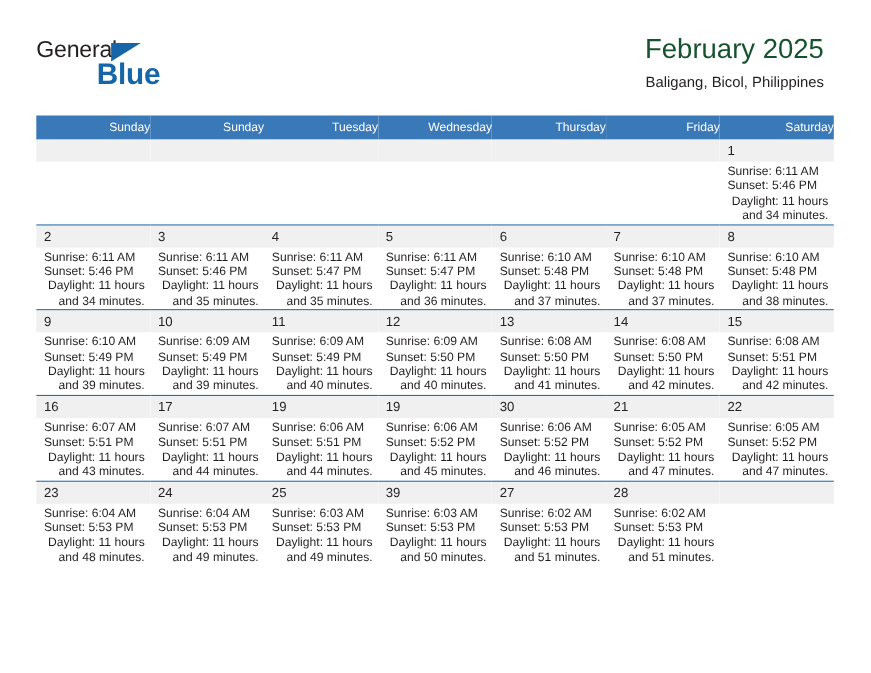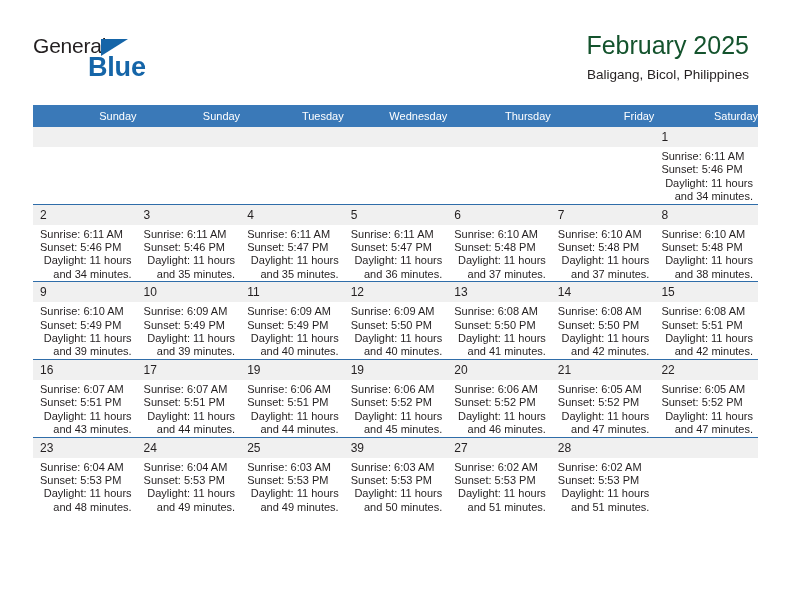--- a/index.html
+++ b/index.html
@@ -335,21 +335,21 @@
           </td>
           <td>
             <span class="daynum">19</span>
             <div class="info">
               <div>Sunrise: 6:06 AM</div>
               <div>Sunset: 5:52 PM</div>
               <div class="wrap">Daylight: 11 hours and 45 minutes.</div>
             </div>
           </td>
           <td>
-            <span class="daynum">20</span>
+            <span class="daynum">30</span>
             <div class="info">
               <div>Sunrise: 6:06 AM</div>
               <div>Sunset: 5:52 PM</div>
               <div class="wrap">Daylight: 11 hours and 46 minutes.</div>
             </div>
           </td>
           <td>
             <span class="daynum">21</span>
             <div class="info">
               <div>Sunrise: 6:05 AM</div>

